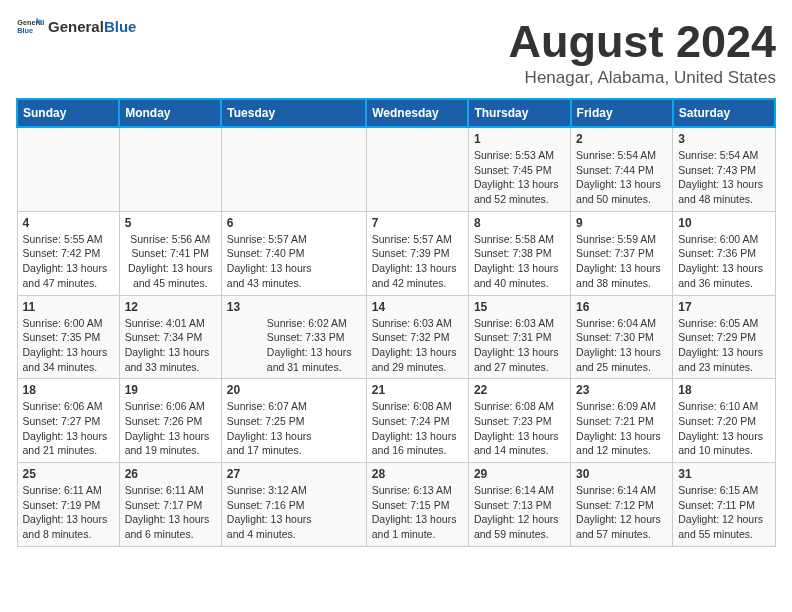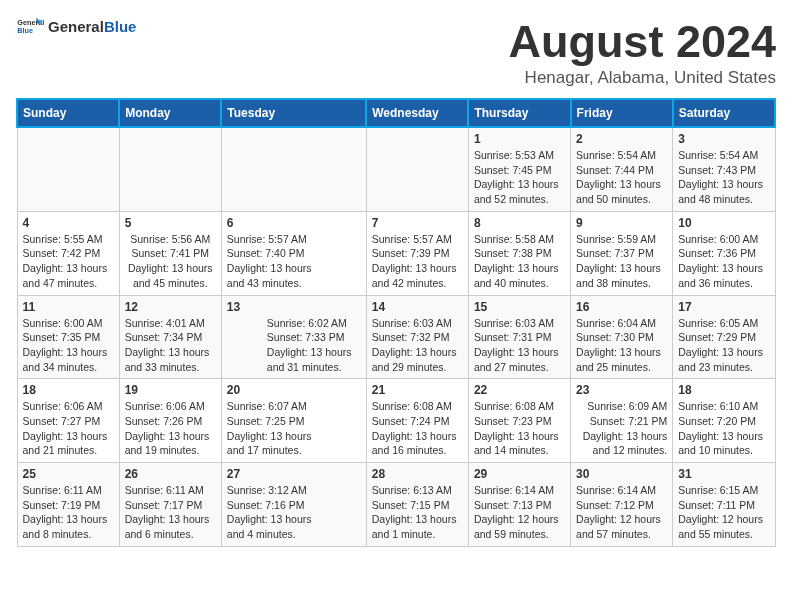--- a/index.html
+++ b/index.html
@@ -272,21 +272,21 @@
         </td>
         <td>
           <span class="day-number">22</span>
           <div class="day-info" style="white-space: pre-line;">Sunrise: 6:08 AM
 Sunset: 7:23 PM
 Daylight: 13 hours
 and 14 minutes.</div>
         </td>
         <td>
           <span class="day-number">23</span>
-          <div class="day-info" style="white-space: pre-line; text-align: right;">Sunrise: 6:09 AM
+          <div class="day-info" style="white-space: pre-line;">Sunrise: 6:09 AM
 Sunset: 7:21 PM
 Daylight: 13 hours
 and 12 minutes.</div>
         </td>
         <td>
           <span class="day-number">18</span>
           <div class="day-info" style="white-space: pre-line;">Sunrise: 6:10 AM
 Sunset: 7:20 PM
 Daylight: 13 hours
 and 10 minutes.</div>

